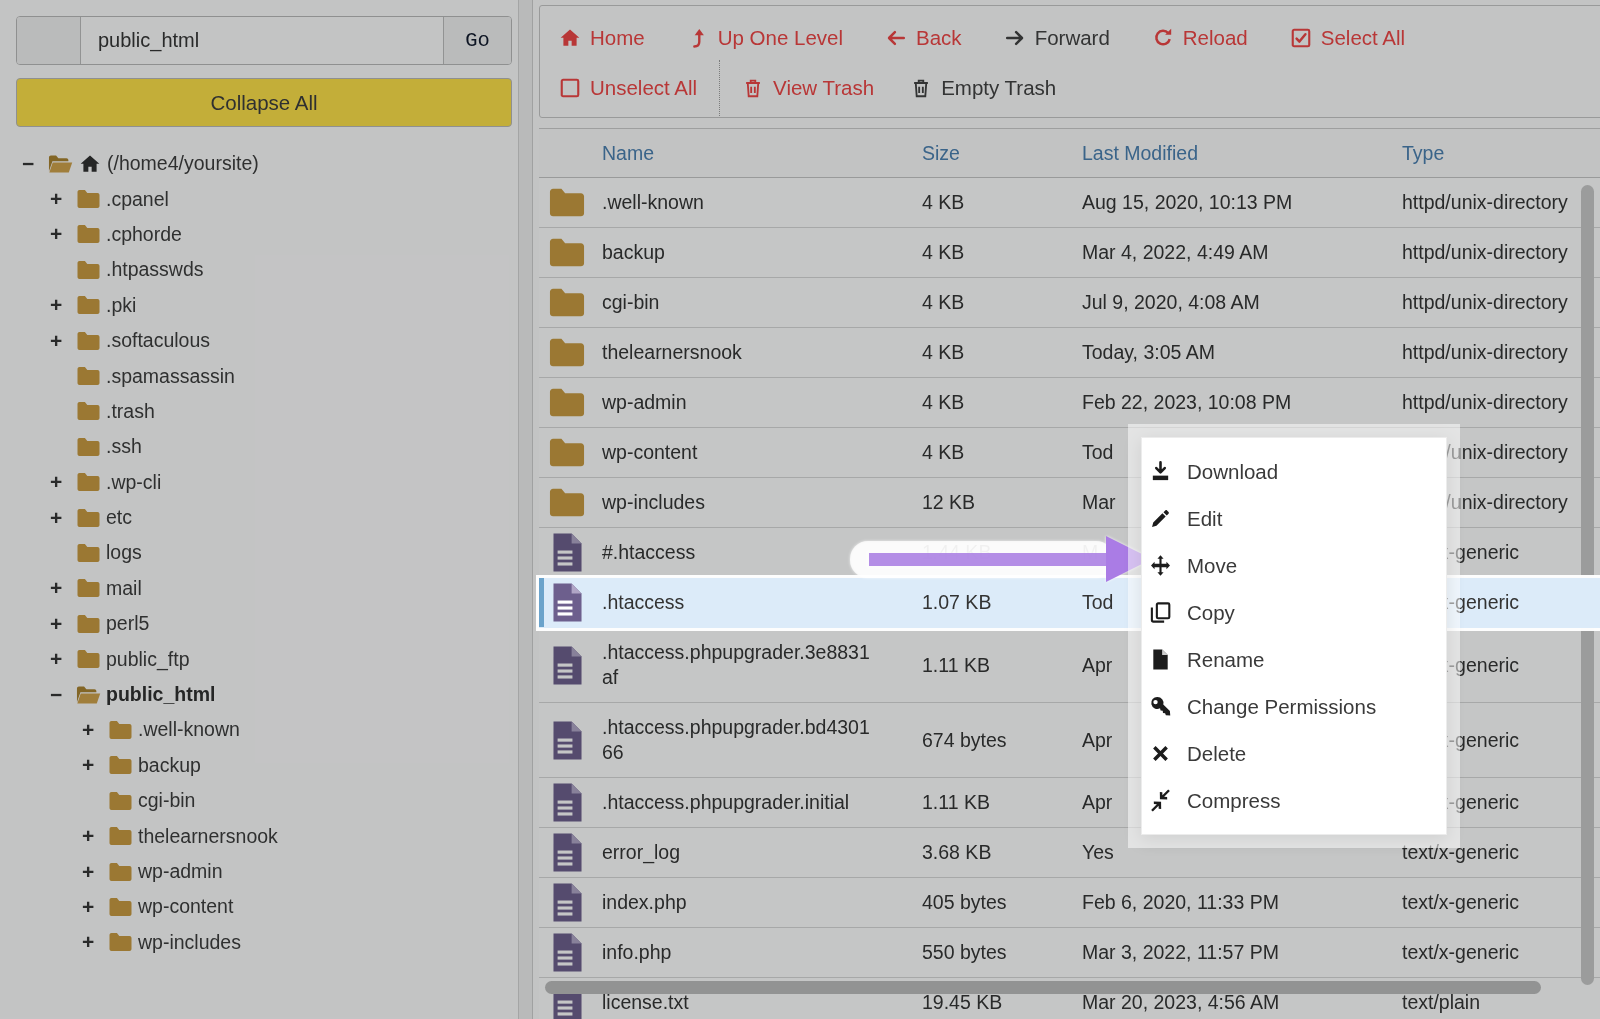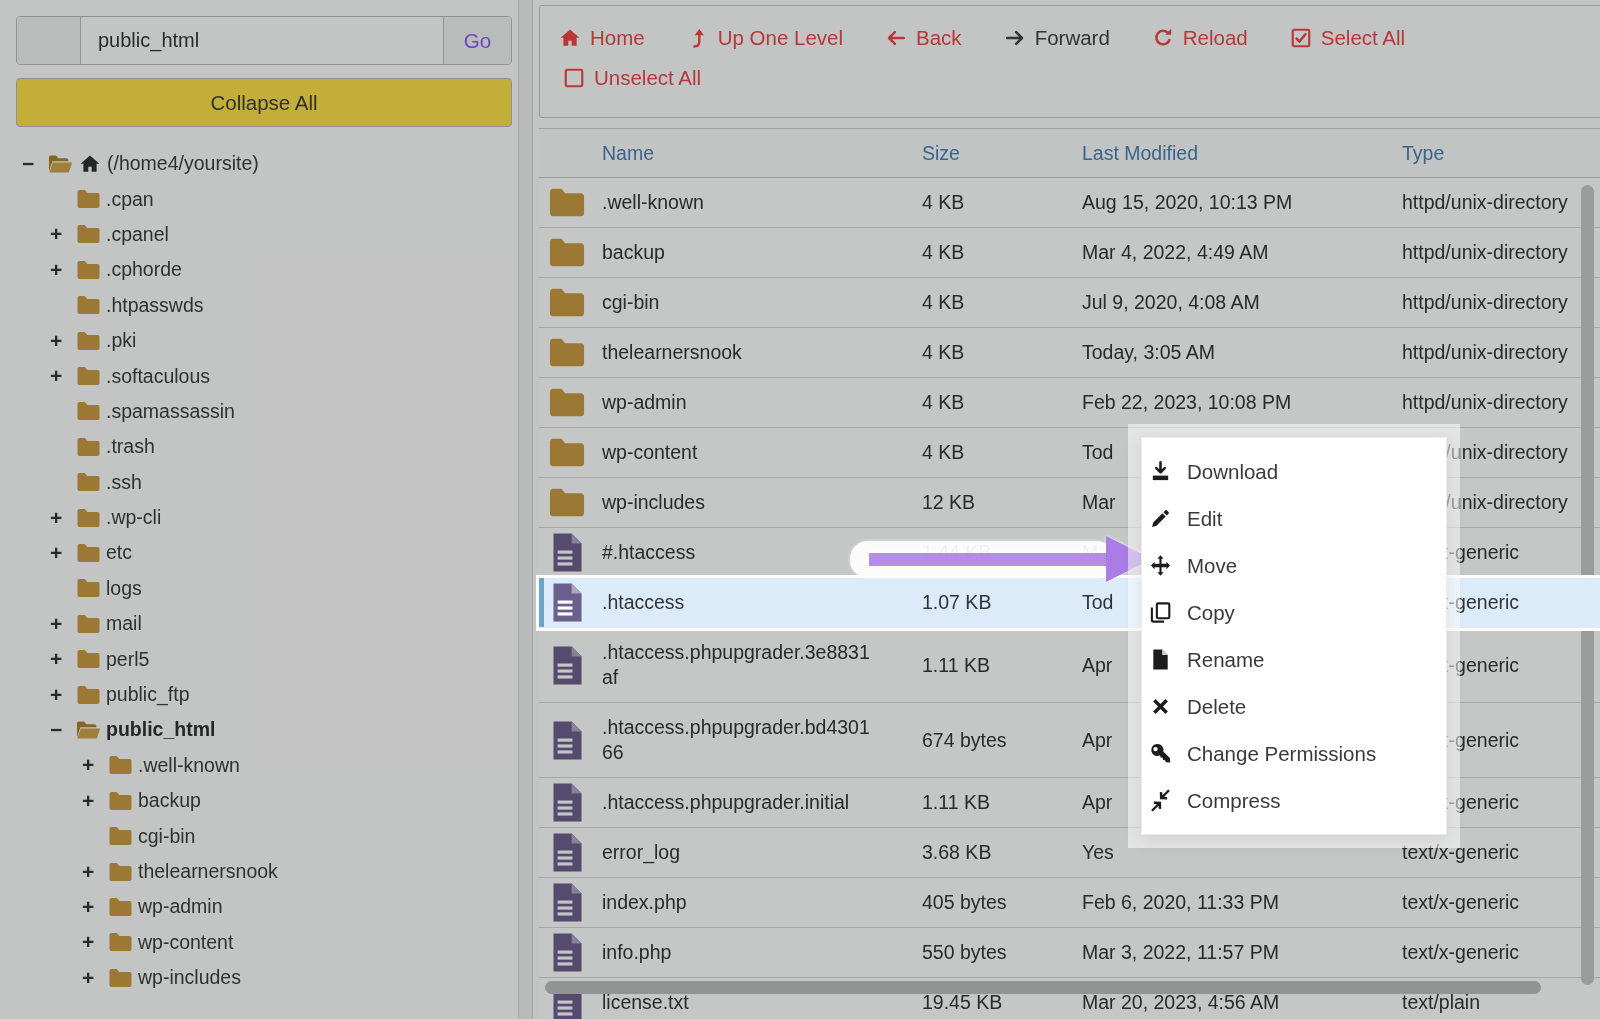--- a/index.html
+++ b/index.html
@@ -10,21 +10,21 @@
   .sidebar { position:absolute; left:0; top:8px; width:518px; height:100%; background:#fdfdfd; }
   .splitter { position:absolute; left:518px; top:0; width:15px; height:100%; background:#f0f0f0;
               border-left:1px solid #d4d4d4; border-right:1px solid #cfcfcf; }
   .path-bar { position:absolute; left:16px; top:8px; width:496px; height:49px; display:flex;
               border:1px solid #b9b9b9; border-radius:4px; background:#fff; overflow:hidden; }
   .home-btn { width:64px; flex:none; display:flex; align-items:center; justify-content:center;
               background:#f1f1f1; border-right:1px solid #bdbdbd; cursor:pointer; }
   .path-input { flex:1; border:none; outline:none; font:20px "Liberation Sans", sans-serif;
                 color:#333; padding:0 17px; background:#fdfdfd; }
   .go-btn { width:68px; flex:none; display:flex; align-items:center; justify-content:center;
-            background:#f1f1f1; border-left:1px solid #bdbdbd; font-size:20.5px; color:#8b5cf6; cursor:pointer; }
+            background:#f1f1f1; border-left:1px solid #bdbdbd; font-size:20.5px; color:#0f172a; cursor:pointer;font-family:Liberation Mono, monospace; }
   .collapse-btn { position:absolute; left:16px; top:70px; width:496px; height:49px;
                   border:1px solid #b9b9b9; border-radius:4px; background:#fde047;
                   display:flex; align-items:center; justify-content:center;
                   font-size:20.5px; color:#3c3c3c; cursor:pointer; }
   .tree { position:absolute; left:0; top:138px; width:518px; }
   .tree-item { display:flex; align-items:center; height:35.4px; font-size:19.5px; color:#3c3c3c; cursor:pointer; white-space:nowrap; }
   .tree-item.lvl0 { padding-left:22px; }
   .tree-item.lvl1 { padding-left:50px; }
   .tree-item.lvl2 { padding-left:82px; }
   .expander { width:26px; flex:none; font-weight:700; font-size:21px; color:#333; }
@@ -33,21 +33,21 @@
   .tree-home { width:29px; flex:none; display:flex; align-items:center; }
   .tree-home svg { width:24px; height:22px; color:#2e2e2e; }
   .tree-label.bold { font-weight:700; color:#2f2f2f; }
 
   
   .main { position:absolute; left:533px; top:0; right:0; height:100%; background:#fdfdfd; }
   .toolbar-box { position:absolute; left:6px; top:5px; width:1090px; height:113px;
                  border:1px solid #c6c6c6; border-radius:3px; }
   .tb-row { position:absolute; left:19px; display:flex; align-items:center; height:44px; }
   .tb-row.r1 { top:10px; gap:42px; }
-  .tb-row.r2 { top:60px; gap:36px;flex-direction:column; }
+  .tb-row.r2 { top:60px; gap:36px; }
   .tb-item { display:inline-flex; align-items:center; gap:9px; font-size:20.5px; color:#ef4444; cursor:pointer; white-space:nowrap; }
   .tb-item svg { width:22px; height:22px; }
   .tb-item.disabled { color:#404040; cursor:default; }
   .tb-sep { width:0; height:56px; border-left:1px dotted #9f9f9f; margin:0 -14px; }
 
   
   .filetable { position:absolute; left:6px; top:128px; right:-4px; }
   .thead, .frow { display:grid; grid-template-columns:56px 320px 160px 320px 1fr; align-items:center; }
   .thead { height:50px; border-top:1px solid #cdcdcd; border-bottom:1px solid #c6c6c6;
            background:#fbfbfb; color:#4a7fb0; font-size:19.5px; }
@@ -108,29 +108,20 @@
           </svg>
         </span>
         <span class="tree-home">
           <svg viewBox="0 0 24 24">
             <path fill="currentColor" d="M12 2.8 1.8 11.6h3v8.9h5.4v-5.5h3.6v5.5h5.4v-8.9h3z"></path>
           </svg>
         </span>
         <span class="tree-label">(/home4/yoursite)</span>
       </div>
       <div class="tree-item lvl1">
-        <span class="expander"></span>
-        <span class="tree-ficon">
-          <svg class="i-folder" viewBox="0 0 24 20">
-            <path fill="#c89a3f" d="M1 3.1C1 2 1.9 1.1 3 1.1h5.4l2.4 2.9H21c1.1 0 2 .9 2 2v10.9c0 1.1-.9 2-2 2H3c-1.1 0-2-.9-2-2z"></path>
-          </svg>
-        </span>
-        <span class="tree-label">.cpan</span>
-      </div>
-      <div class="tree-item lvl1">
         <span class="expander">+</span>
         <span class="tree-ficon">
           <svg class="i-folder" viewBox="0 0 24 20">
             <path fill="#c89a3f" d="M1 3.1C1 2 1.9 1.1 3 1.1h5.4l2.4 2.9H21c1.1 0 2 .9 2 2v10.9c0 1.1-.9 2-2 2H3c-1.1 0-2-.9-2-2z"></path>
           </svg>
         </span>
         <span class="tree-label">.cpanel</span>
       </div>
       <div class="tree-item lvl1">
         <span class="expander">+</span>
@@ -649,29 +640,29 @@
     </div>
     <div class="menu-item">
       <svg viewBox="0 0 24 24">
         <path fill="currentColor" d="M4.5 1.5h9.2l5.8 5.8v15.2H4.5z"></path>
         <path fill="#cfcfcf" d="M13.7 1.5l5.8 5.8h-5.8z"></path>
       </svg>
       <span>Rename</span>
     </div>
     <div class="menu-item">
       <svg viewBox="0 0 24 24">
+        <path fill="currentColor" d="M8.8 2a6.3 6.3 0 0 1 6.1 7.9l6.9 6.9.4 4.6-4.6-.4-.8-2-2.2-.3-.3-2.2-2.2-.3-.6-2.3A6.3 6.3 0 1 1 8.8 2zm-2 3.1a2.3 2.3 0 1 0 0 4.6 2.3 2.3 0 0 0 0-4.6z"></path>
+      </svg>
+      <span>Change Permissions</span>
+    </div>
+    <div class="menu-item">
+      <svg viewBox="0 0 24 24">
         <path fill="currentColor" d="M4.3 6.9 6.9 4.3 12 9.4l5.1-5.1 2.6 2.6L14.6 12l5.1 5.1-2.6 2.6L12 14.6l-5.1 5.1-2.6-2.6L9.4 12z"></path>
       </svg>
       <span>Delete</span>
-    </div>
-    <div class="menu-item">
-      <svg viewBox="0 0 24 24">
-        <path fill="currentColor" d="M8.8 2a6.3 6.3 0 0 1 6.1 7.9l6.9 6.9.4 4.6-4.6-.4-.8-2-2.2-.3-.3-2.2-2.2-.3-.6-2.3A6.3 6.3 0 1 1 8.8 2zm-2 3.1a2.3 2.3 0 1 0 0 4.6 2.3 2.3 0 0 0 0-4.6z"></path>
-      </svg>
-      <span>Change Permissions</span>
     </div>
     <div class="menu-item">
       <svg viewBox="0 0 24 24">
         <path fill="currentColor" d="M21.8 2.2l-6 6 3.1.1.1 2.6-7.6-.1-.1-7.6 2.6.1.1 3.1 6-6zM2.2 21.8l6-6-3.1-.1-.1-2.6 7.6.1.1 7.6-2.6-.1-.1-3.1-6 6z"></path>
       </svg>
       <span>Compress</span>
     </div>
   </div>
 
 <div class="pointer-arrow">

